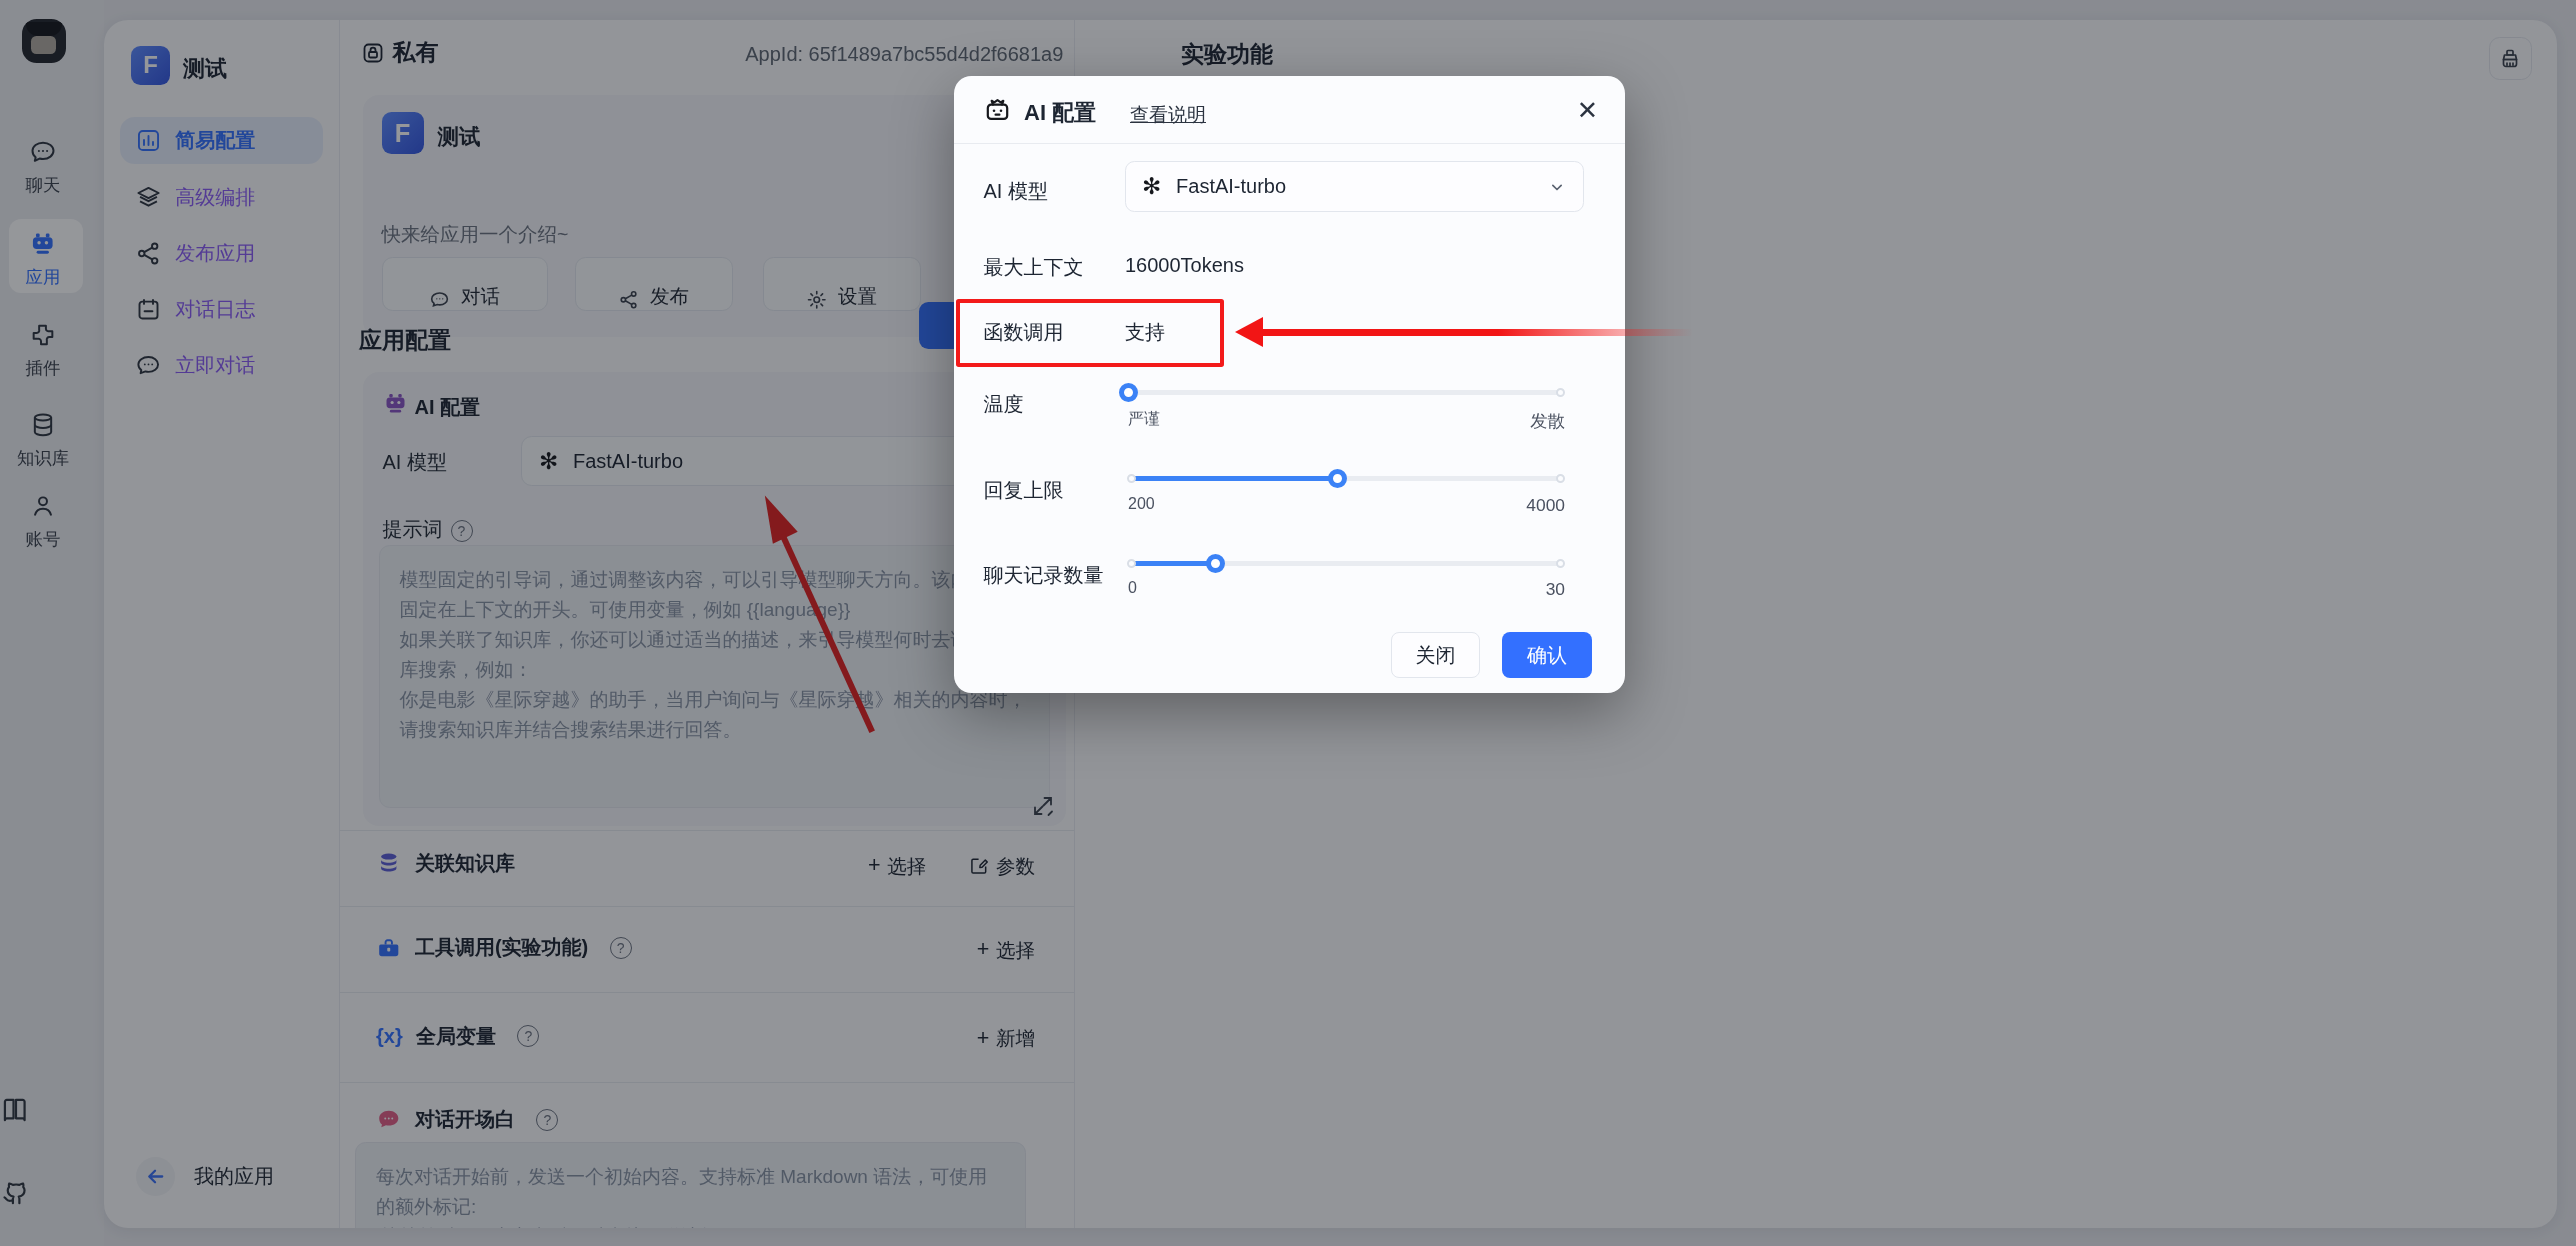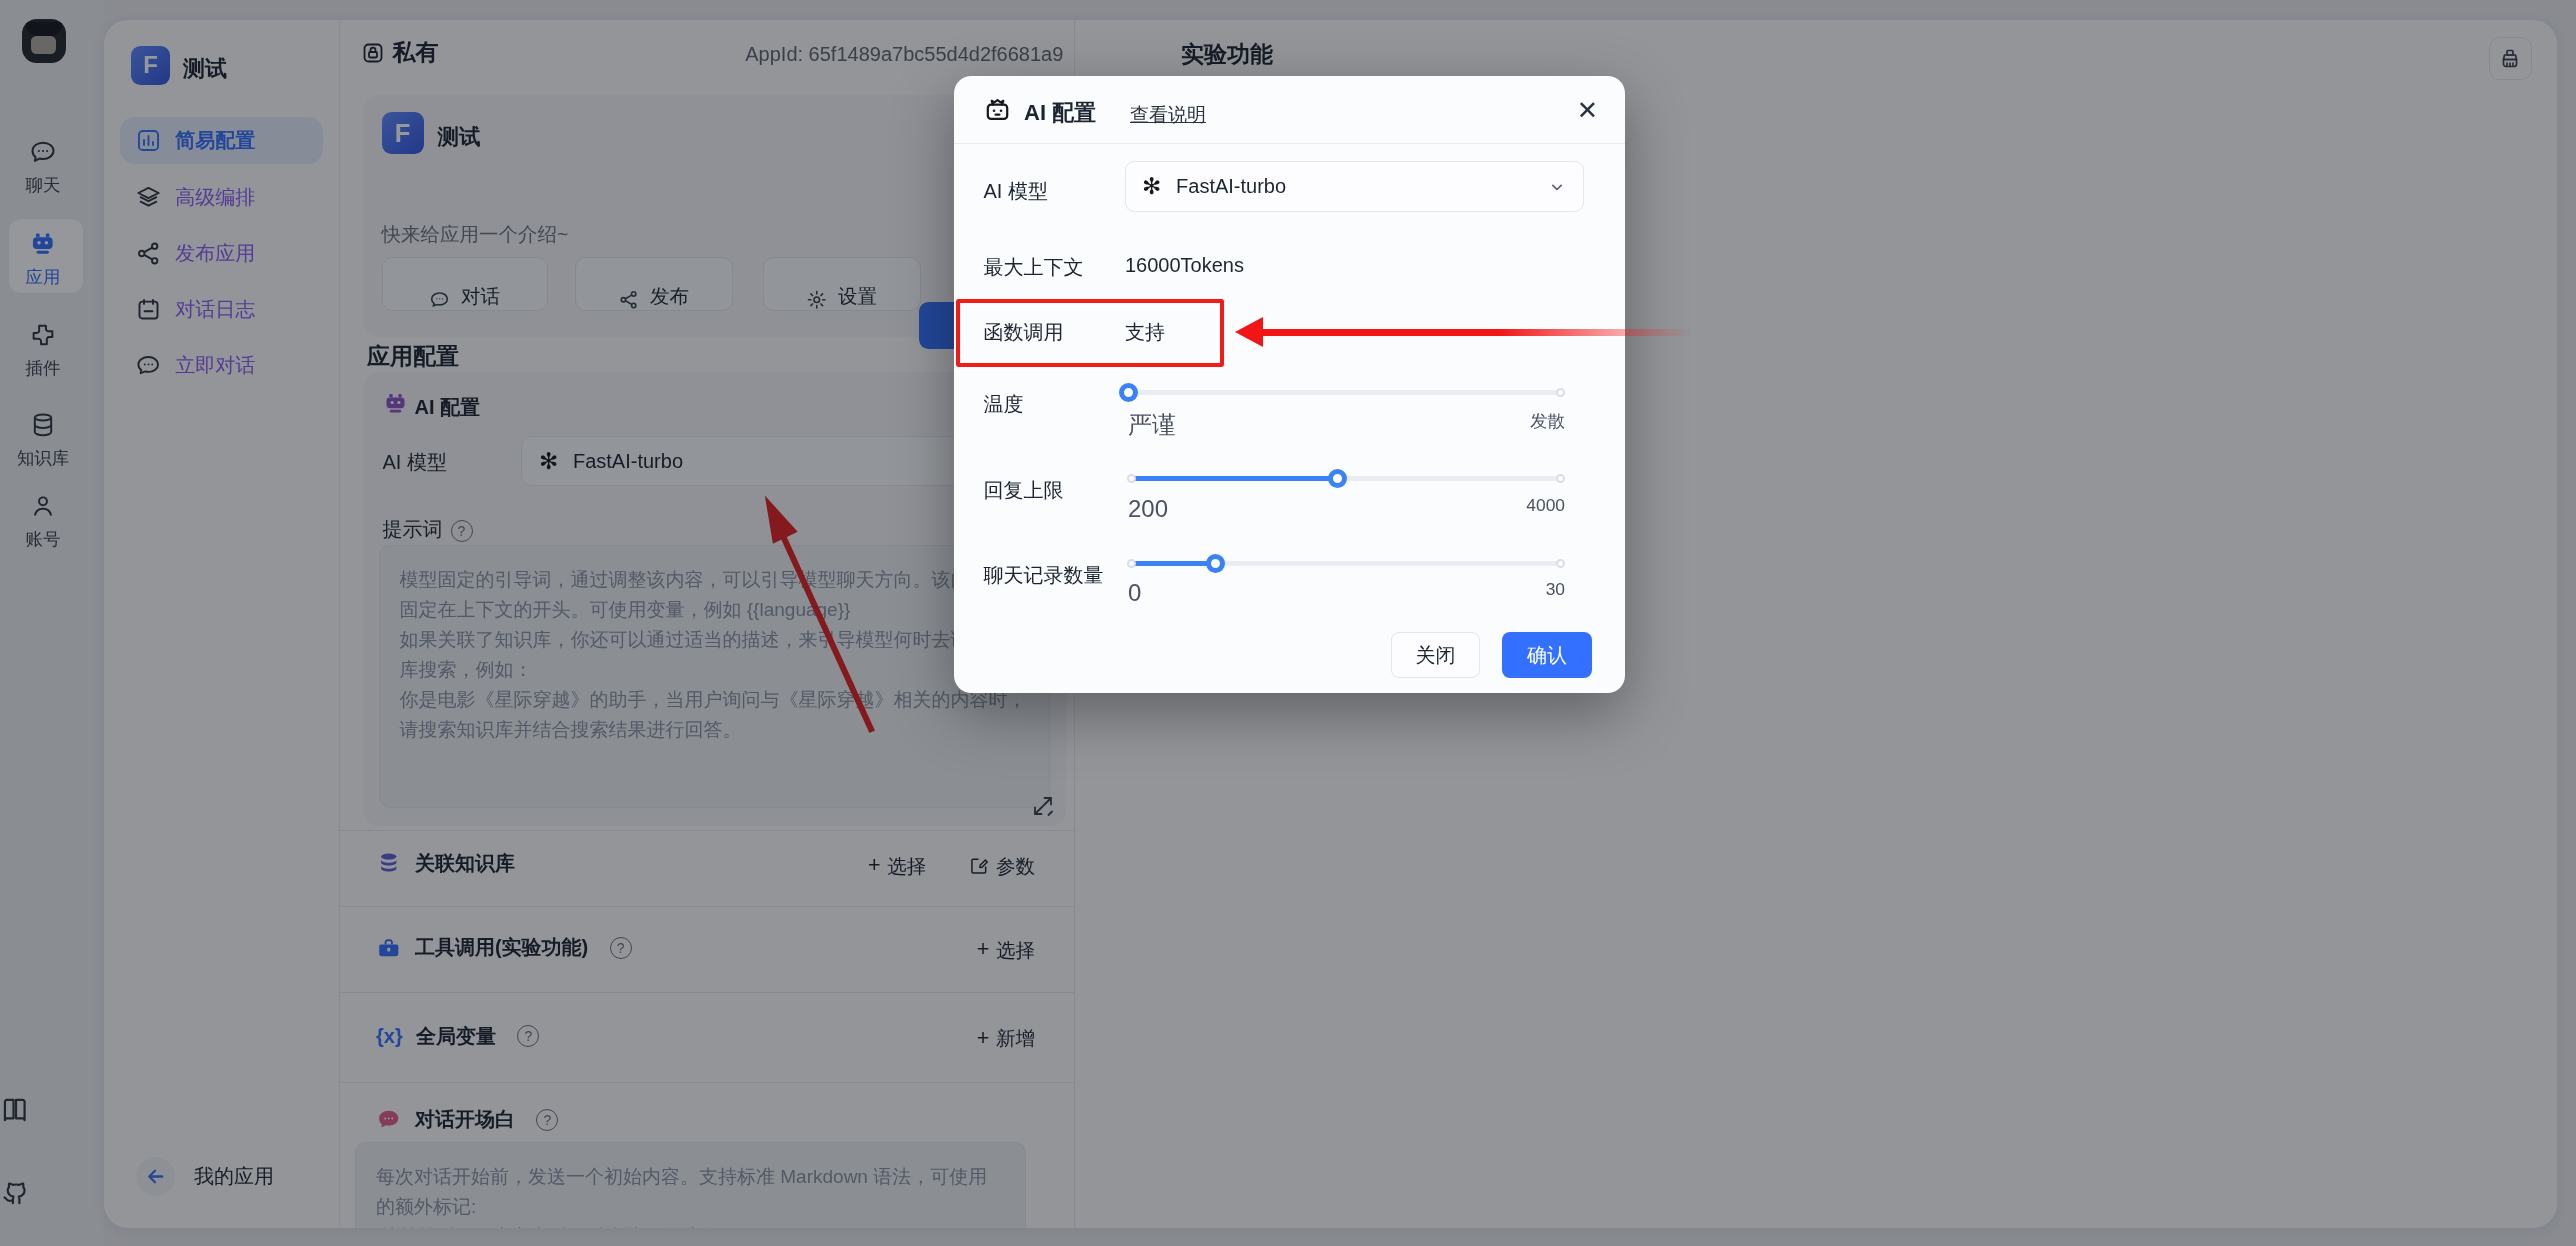--- a/index.html
+++ b/index.html
@@ -31,21 +31,21 @@
   .backlbl{font-size:20px;color:#222A36;}
   
   .centercol{position:absolute;left:235px;top:0;width:735px;height:1208px;border-right:0.7px solid #E8EAF0;}
   .c-head{position:absolute;left:21.5px;top:17.4px;display:flex;align-items:center;gap:8px;font-size:23px;font-weight:bold;}
   .appid{position:absolute;right:10.7px;top:23px;font-size:20px;color:#5E6672;}
   .infocard{position:absolute;left:23.5px;top:75px;width:703px;height:242px;border-radius:16px;background:#F4F5F9;}
   .infologo{position:absolute;left:19px;top:17.4px;width:42px;height:42px;border-radius:9.4px;background:linear-gradient(135deg,#5D8BFF,#3355E0);color:#fff;font-weight:bold;font-size:25.5px;display:flex;align-items:center;justify-content:center;}
   .infotitle{position:absolute;left:75px;top:27px;font-size:21.5px;font-weight:bold;}
   .infodesc{position:absolute;left:19px;top:126px;font-size:19.5px;color:#6B7280;}
   .infobtn{position:absolute;top:162px;height:54px;border-radius:10.7px;background:#FAFBFD;border:1.3px solid #E3E7EF;box-sizing:border-box;display:flex;align-items:flex-end;justify-content:center;gap:10.7px;font-size:19.5px;color:#222A36;}
-  .sect-title{position:absolute;left:28px;top:305px;font-size:23px;font-weight:bold;margin-top:16px;}
+  .sect-title{position:absolute;left:20px;top:305px;font-size:23px;font-weight:bold;}
   .savebtn{position:absolute;left:580px;top:282px;width:117px;height:47px;border-radius:9.4px;background:#3370FF;color:#fff;font-size:20px;display:flex;align-items:center;justify-content:center;}
   .aicard{position:absolute;left:23.5px;top:352px;width:703px;height:454px;border-radius:16px;background:#F4F5F9;}
   .aicard-title{position:absolute;left:52px;top:21.5px;font-size:20px;font-weight:bold;}
   .fieldlbl{font-size:20px;color:#222A36;}
   .modelsel{position:absolute;left:158px;top:64px;width:544px;height:50px;border-radius:10.7px;background:#FAFBFD;border:1.3px solid #E3E7EF;box-sizing:border-box;display:flex;align-items:center;gap:14.8px;padding:0 17.4px;font-size:20px;}
   .openai{font-size:23px;line-height:1;color:#16181D;}
   .qmark{display:inline-flex;width:20px;height:20px;border:1.3px solid #6B7280;border-radius:50%;color:#6B7280;font-size:14px;align-items:center;justify-content:center;margin-left:8px;vertical-align:middle;}
   .promptbox{position:absolute;left:16px;top:173px;width:671px;height:263px;border-radius:10.7px;background:#EEF0F5;border:0.7px solid #E4E7EE;box-sizing:border-box;padding:19px 20px;font-size:19px;line-height:30px;color:#8792A3;white-space:pre-wrap;overflow:hidden;}
   .expand{position:absolute;right:10.7px;bottom:8px;color:#3A414D;}
   .secrow{position:absolute;left:0;width:735px;border-top:0.7px solid #E7EAEF;}
@@ -75,21 +75,21 @@
   .m-val{position:absolute;left:171px;font-size:20px;color:#1D2532;}
   .m-sel{position:absolute;left:171px;top:85px;width:459px;height:51px;border-radius:9.4px;border:1.3px solid #E2E6ED;background:#FDFDFF;box-sizing:border-box;display:flex;align-items:center;gap:14.8px;padding:0 16px;font-size:20px;}
   .m-sel .chev{margin-left:auto;}
   .slider{position:absolute;left:174px;width:436px;height:20px;}
   .sl-track{position:absolute;left:0;top:6.7px;width:436px;height:5.4px;border-radius:2.7px;background:#E9ECF1;}
   .sl-fill{position:absolute;left:0;top:6.7px;height:5.4px;border-radius:2.7px;background:#3B82F6;width:0;}
   .sl-end{position:absolute;top:4.7px;width:9.4px;height:9.4px;border-radius:50%;background:#FBFCFE;border:2px solid #D9DEE6;box-sizing:border-box;}
   .sl-end.right{right:-1.3px;}
   .sl-end.left{left:-1.3px;}
   .sl-handle{position:absolute;top:0;width:19px;height:19px;border-radius:50%;background:#FFFFFF;border:5.4px solid #3B82F6;box-sizing:border-box;}
-  .sl-min{position:absolute;font-size:24px;color:#4A5160;}
+  .sl-min{position:absolute;font-size:16px;color:#4A5160;}
   .sl-max{position:absolute;font-size:17.4px;color:#4A5160;text-align:right;}
   .m-btn{position:absolute;top:556px;height:46px;border-radius:8px;font-size:20px;display:flex;align-items:center;justify-content:center;box-sizing:border-box;}
   .m-btn.close{left:437px;width:89px;background:#FDFDFF;border:1.3px solid #E2E6ED;color:#1D2532;}
   .m-btn.confirm{left:548px;width:90px;background:#3370FF;color:#FFFFFF;}
   
   .redbox{position:absolute;left:956px;top:299px;width:260px;height:60px;border:4.7px solid #F31A1A;border-radius:2.7px;z-index:30;}
   .arrow1-line{position:absolute;left:1260px;top:329px;width:433px;height:6.7px;background:linear-gradient(90deg,#F21515 55%,rgba(242,21,21,0));z-index:30;}
   .arrow1-head{position:absolute;left:1235px;top:317px;width:0;height:0;border-top:15.4px solid transparent;border-bottom:15.4px solid transparent;border-right:28px solid #F21515;z-index:30;}
   .arrow2{position:absolute;left:738px;top:490px;z-index:2;}
 </style>

